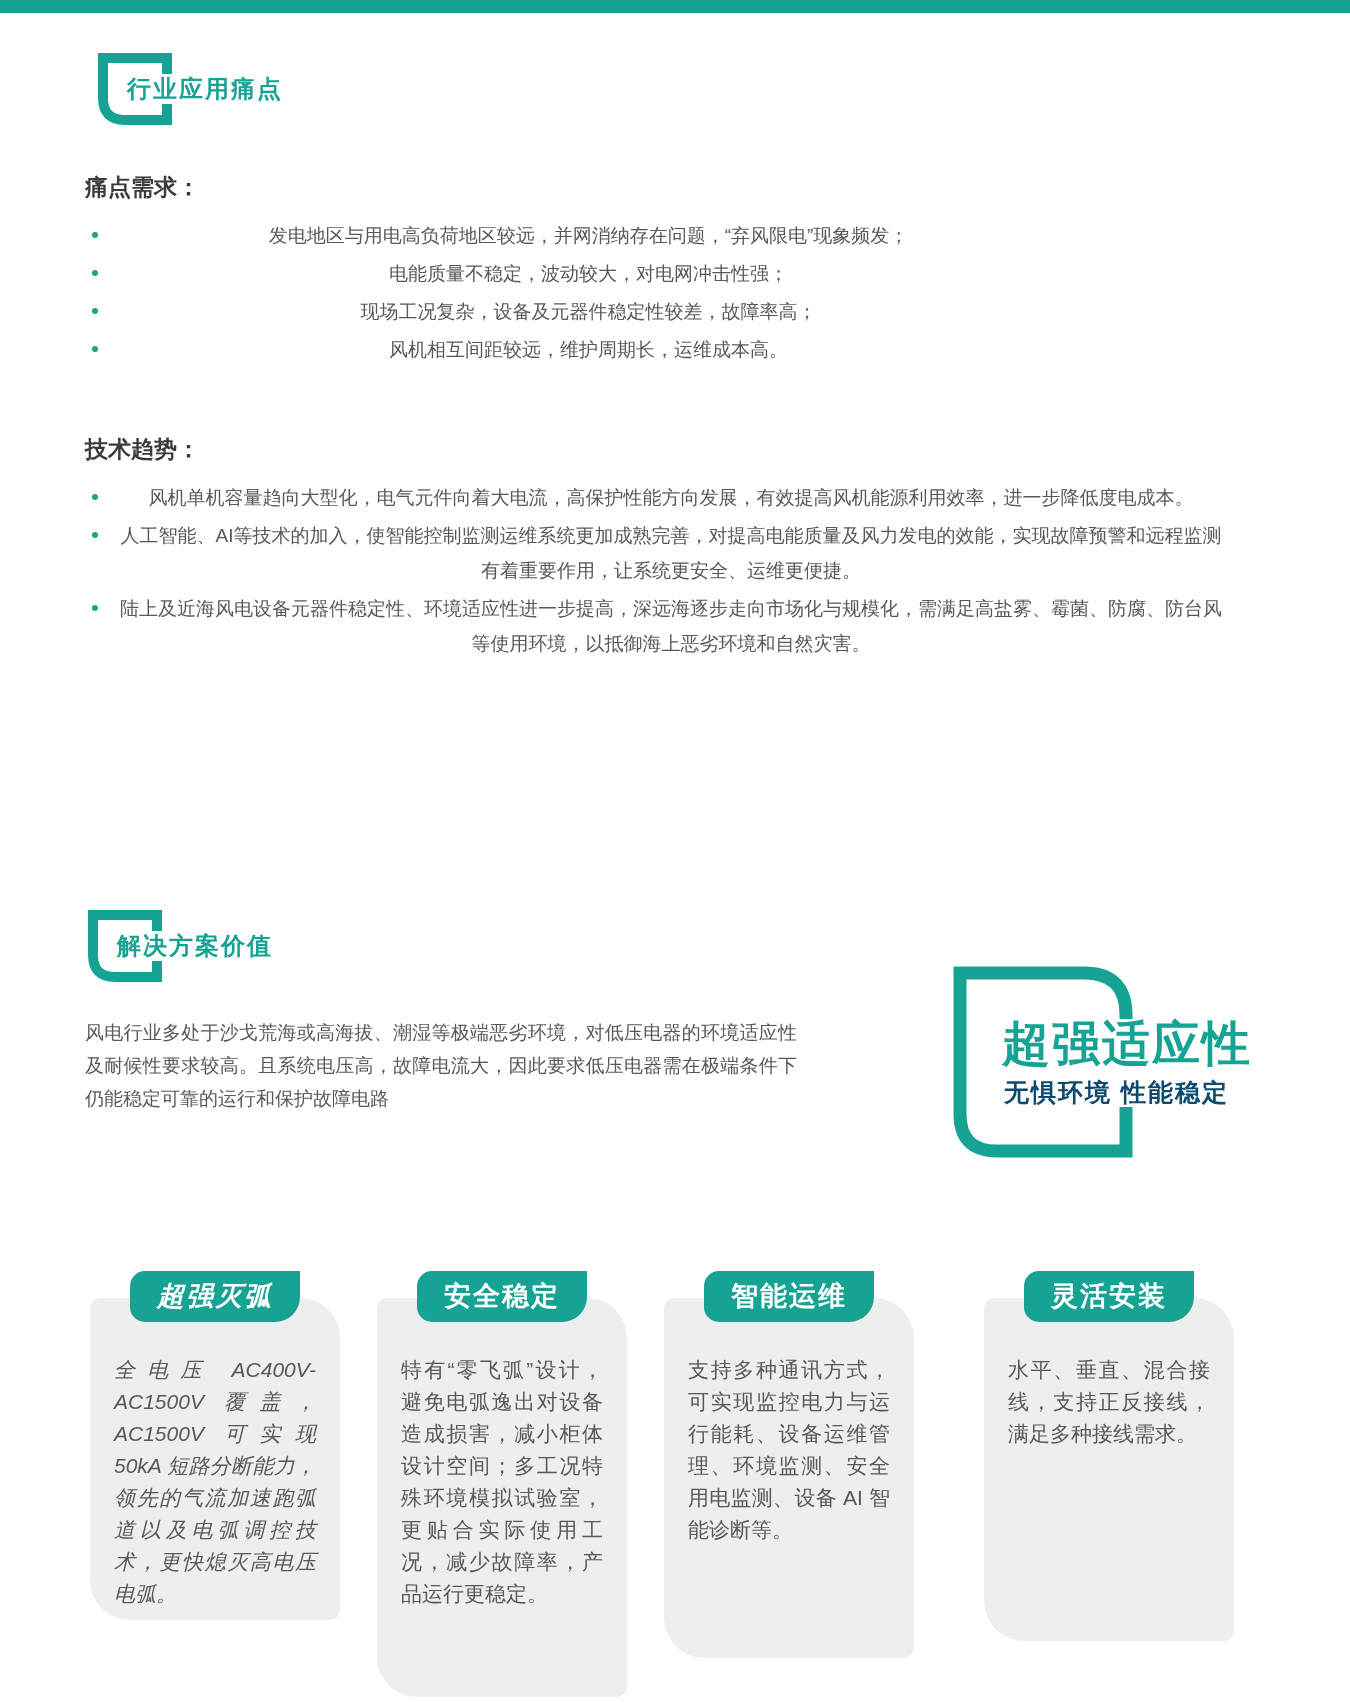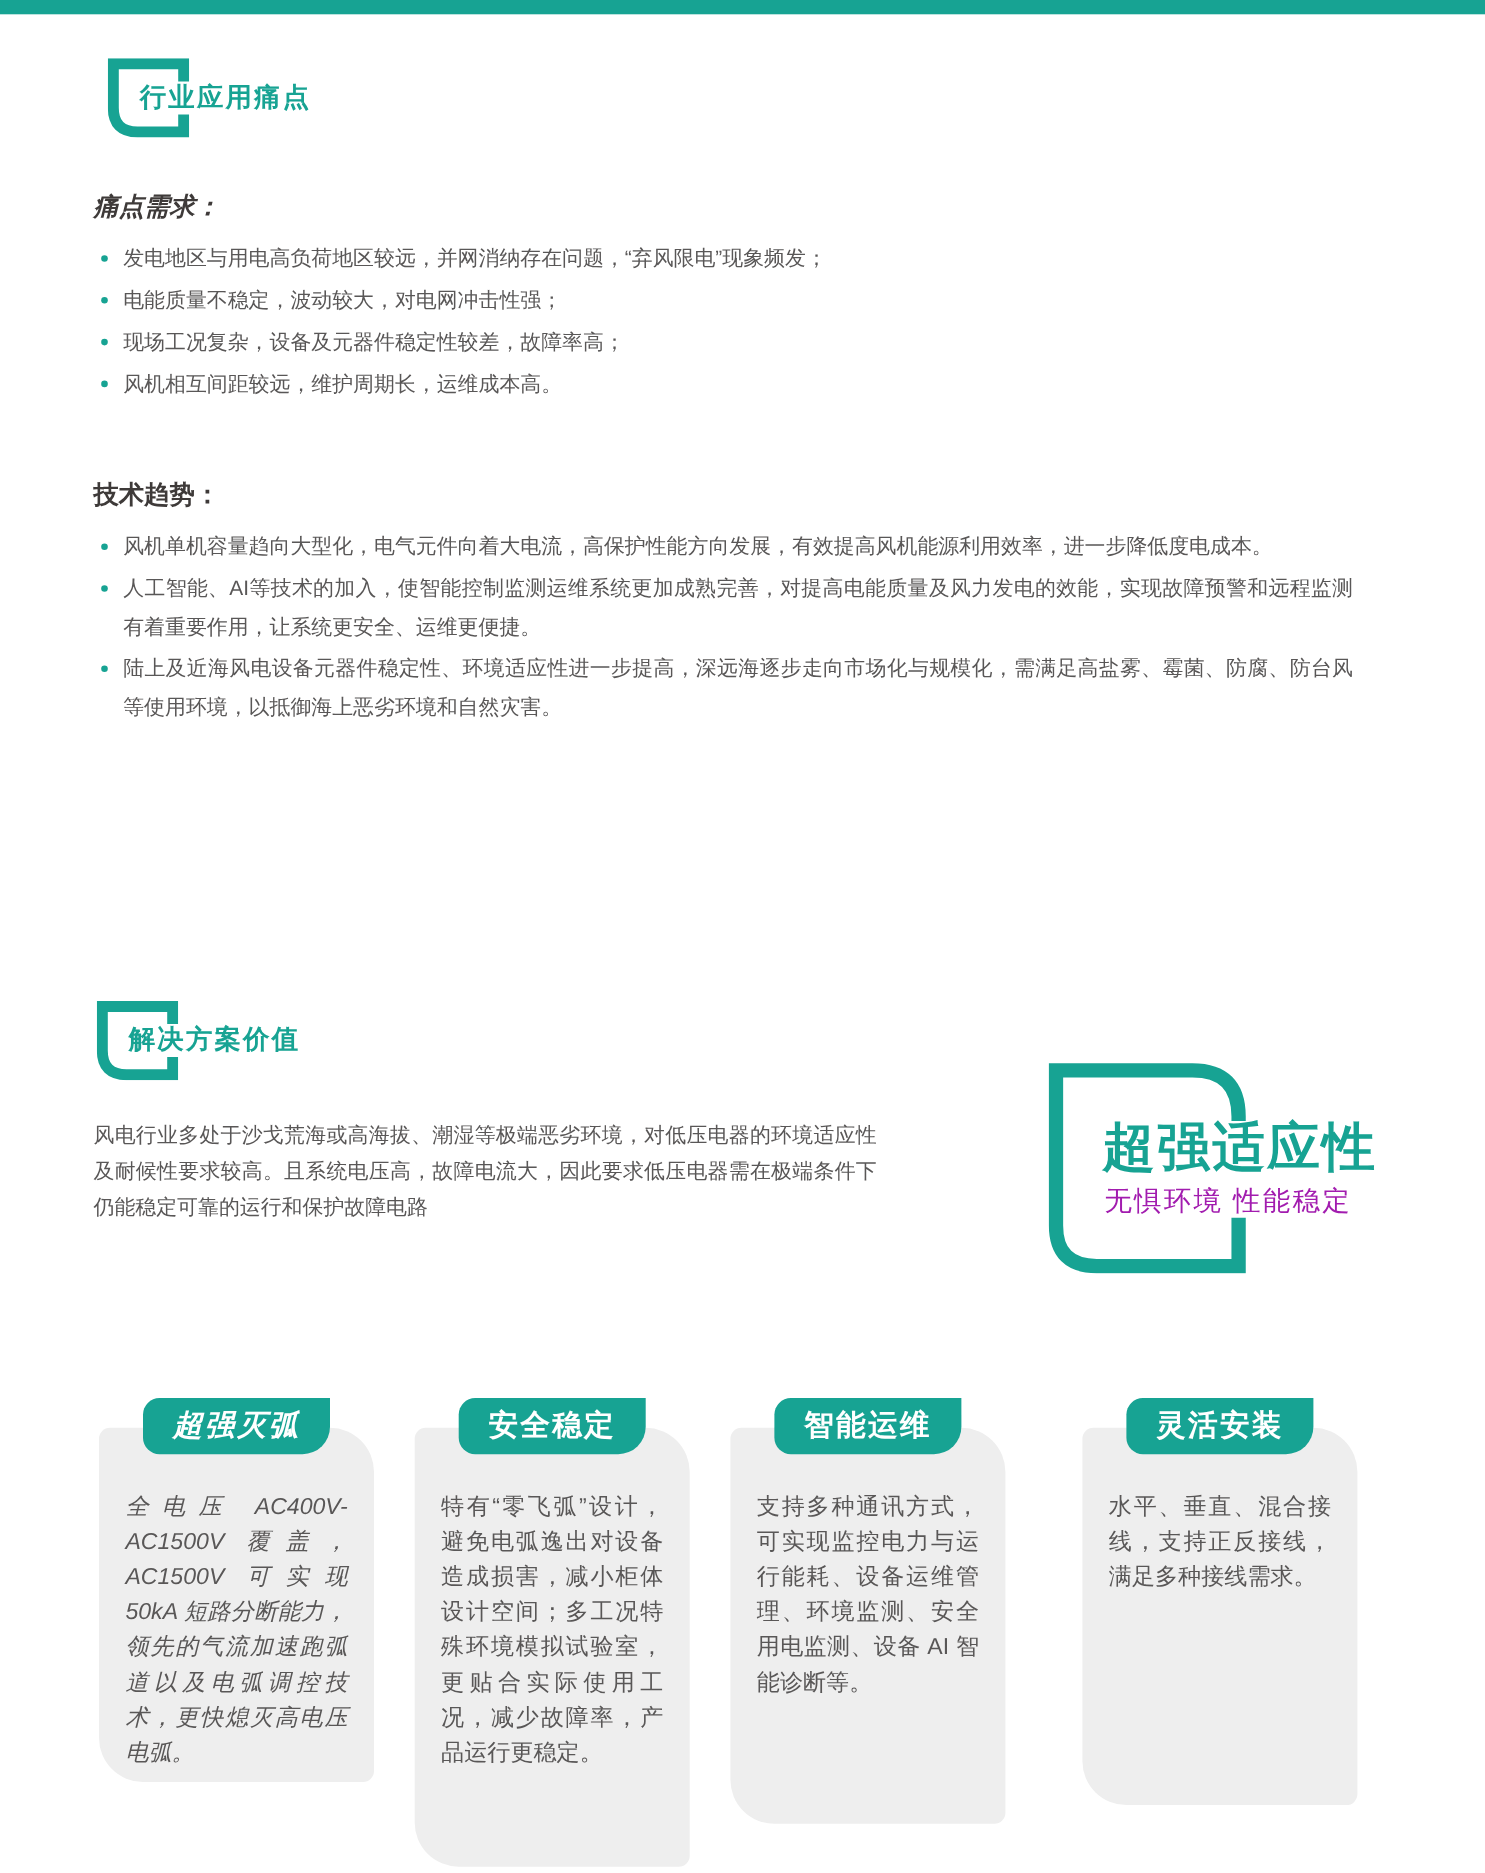--- a/index.html
+++ b/index.html
@@ -23,31 +23,32 @@
     color:#17A393;letter-spacing:2px;white-space:nowrap;
   }
   .heading-pain{left:98px;top:53px;width:520px;}
   .heading-value{left:88px;top:910px;width:520px;}
 
   .sub-label{
     position:absolute;left:85px;
     font-size:23px;line-height:30px;font-weight:bold;color:#3E3A39;
     white-space:nowrap;
   }
-  .pain-label{top:172px;font-style:italic;}
+  .pain-label{top:172px;}
   .trend-label{top:434px;}
 
   ul.dot-list{
     position:absolute;left:85px;margin:0;padding:0;list-style:none;
   }
   ul.dot-list li{
     position:relative;
     padding-left:27px;
     font-size:19px;line-height:35px;color:#595757;
     margin-bottom:3px;
+    text-align:center;
   }
   ul.dot-list li::before{
     content:"";position:absolute;left:7px;top:14px;
     width:6px;height:6px;border-radius:50%;background:#17A393;
   }
   .pain-list{top:218px;width:980px;}
   .trend-list{top:480px;width:1145px;}
   .trend-list li{text-align:justify;}
 
   .value-para{
@@ -58,21 +59,21 @@
   
   .adapt{position:absolute;left:953px;top:966px;width:390px;height:210px;}
   .adapt svg{position:absolute;left:0;top:0;}
   .adapt-title{
     position:absolute;left:49px;top:51px;
     font-size:48px;line-height:54px;font-weight:bold;color:#17A393;
     letter-spacing:2px;white-space:nowrap;
   }
   .adapt-sub{
     position:absolute;left:51px;top:111px;
-    font-size:25px;line-height:30px;font-weight:normal;color:#a21caf;
+    font-size:25px;line-height:30px;font-weight:bold;color:#0c4a6e;
     letter-spacing:2px;white-space:nowrap;
   }
 
   
   .card{
     position:absolute;top:1298px;width:250px;
     background:#EEEEEE;
     border-radius:10px 40px 10px 40px;
   }
   .card-1{left:90px;height:322px;font-style:italic;}

